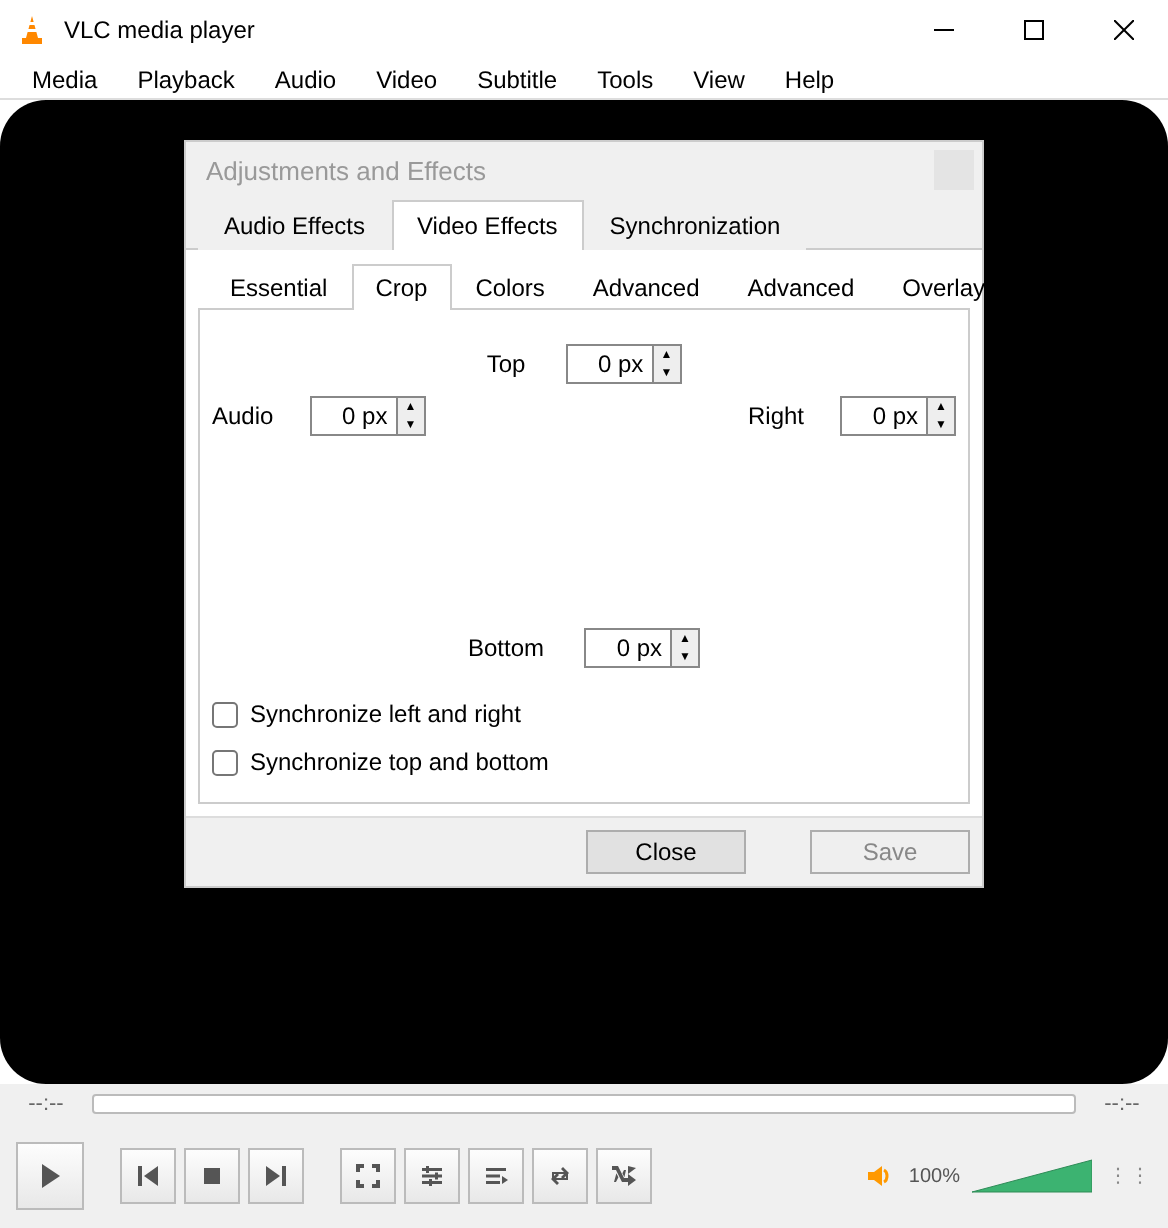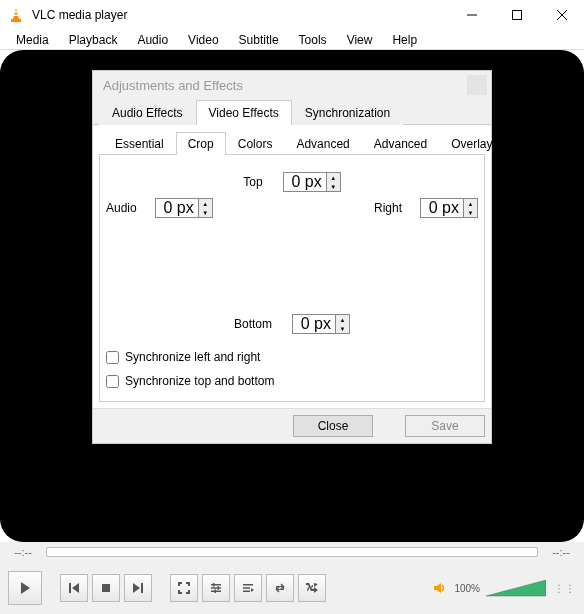--- a/index.html
+++ b/index.html
@@ -36,21 +36,21 @@
 
 .tabs2 { display: flex; border-bottom: 1px solid #ccc; padding-left: 4px; }
 .tab2 { padding: 4px 11px; font-size: 12px; border: 1px solid transparent; border-bottom: none; cursor: pointer; position: relative; top: 1px; }
 .tab2.active { background: #fff; border-color: #ccc; }
 
 
 .cropbody { background: #fff; padding: 8px 6px 10px 6px; border:1px solid #ccc; border-top:none;}
 .row { display: flex; align-items: center; height: 26px; }
 .lbl { font-size: 12px; }
 .spinwrap { display: inline-flex; align-items: stretch; border: 1px solid #888; height: 20px; background:#fff; }
-.spinwrap input { width: 42px; border: none; text-align: right; padding-right: 4px; font-size: 16px; outline: none; }
+.spinwrap input { width: 42px; border: none; text-align: right; padding-right: 4px; font-size: 12px; outline: none; }
 .spinbtns { width: 14px; display: flex; flex-direction: column; border-left: 1px solid #888; }
 .spinbtns div { flex: 1; display: flex; align-items: center; justify-content: center; font-size: 6px; line-height: 1; cursor: pointer; background:#eee; }
 
 .toprow { justify-content: center; gap: 20px; margin-top:6px; }
 .midrow { justify-content: space-between; margin-bottom: 90px; padding: 0 0px; }
 .midside { display:flex; align-items:center; gap: 18px; }
 .botrow { justify-content: center; gap: 20px; margin-bottom: 10px; }
 
 .chkrow { display:flex; align-items:center; gap:6px; height:20px; margin-top:4px; }
 .chkrow input { width:13px; height:13px; }

